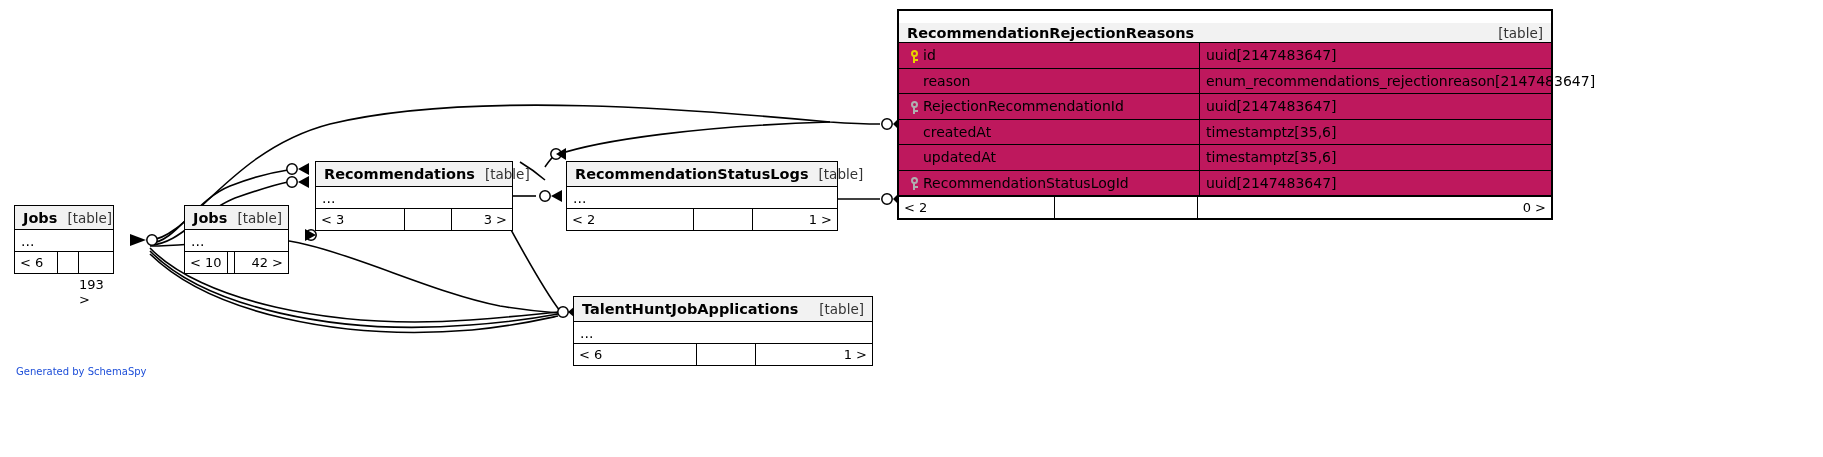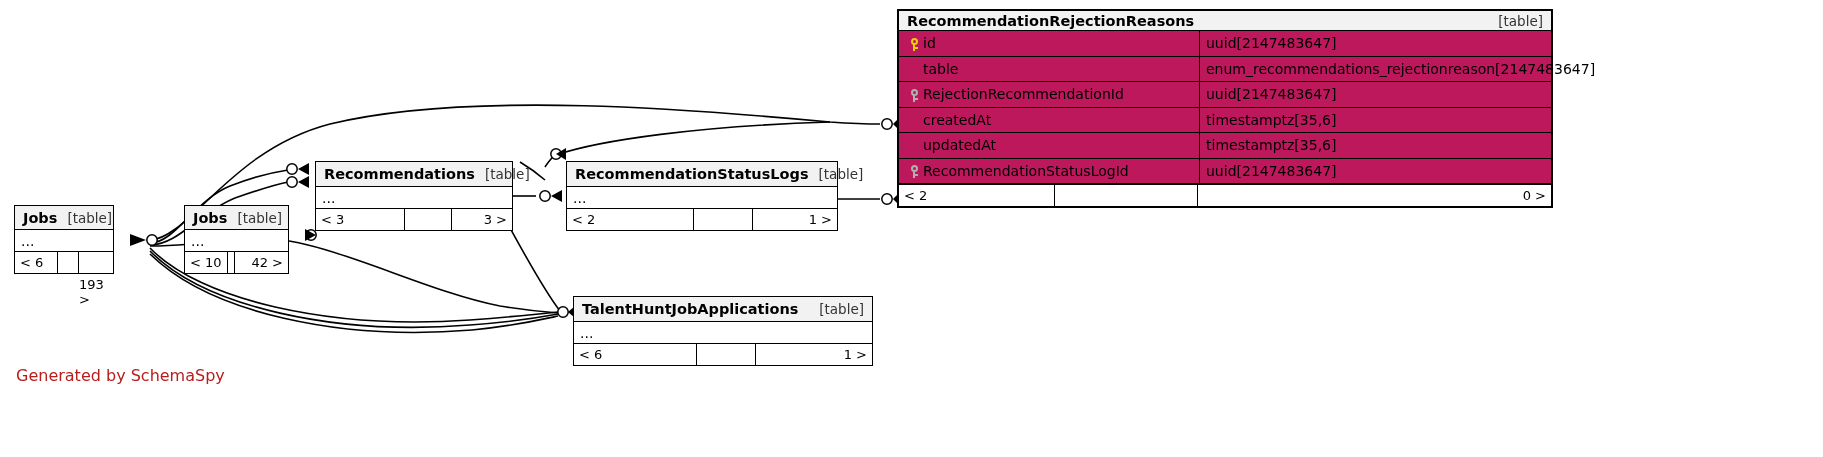--- a/index.html
+++ b/index.html
@@ -40,21 +40,21 @@
   .footer-row{box-sizing:border-box;display:flex;height:21px;font-size:13px;color:#000;}
   .footer-row > div{box-sizing:border-box;display:flex;align-items:center;height:100%;}
   .fl{padding-left:5px;}
   .fm{border-left:1px solid #000;border-right:1px solid #000;}
   .fr{justify-content:flex-end;padding-right:5px;}
 
   .big-footer{box-sizing:border-box;display:flex;height:22px;font-size:13px;color:#000;
               border-top:1px solid #000;}
   .big-footer > div{box-sizing:border-box;display:flex;align-items:center;height:100%;}
 
-  #credit{position:absolute;left:16px;top:366px;font-size:16px;color:#b91c1c;text-align:right;}
+  #credit{position:absolute;left:16px;top:366px;font-size:10px;color:#1d4ed8;text-align:right;}
 </style>
 </head>
 <body>
 
 <div id="canvas">
 
   <svg id="edges" viewBox="0 0 1823 457" xmlns="http://www.w3.org/2000/svg">
     <g fill="none" stroke="#000000" stroke-width="1.6">
 
       <path d="M150,243 C175,243 195,200 230,186 C255,176 275,172 288,170"></path>
@@ -162,37 +162,37 @@
     </div>
     <div class="ellipsis">...</div>
     <div class="footer-row">
       <div class="fl" style="width:122px;">&lt; 6</div>
       <div class="fm" style="width:60px;"></div>
       <div class="fr" style="flex:1;">1 &gt;</div>
     </div>
   </div>
 
   <div class="table-box thick" style="left:897px;top:9px;width:656px;">
-    <div class="tbl-title spread" style="height:20px;">
+    <div class="tbl-title spread" style="height:20px;margin-top:12px;">
       <span class="tname">RecommendationRejectionReasons</span>
       <span class="ttag">[table]</span>
     </div>
 
     <div class="row">
       <span class="cname">
         <span class="keyslot"><span class="key-icon key-pk"><i class="head"></i><i class="shaft"></i><i class="tooth"></i></span></span>
         <span>id</span>
       </span>
       <span class="ctype">uuid[2147483647]</span>
     </div>
 
     <div class="row">
       <span class="cname">
         <span class="keyslot"></span>
-        <span>table</span>
+        <span>reason</span>
       </span>
       <span class="ctype">enum_recommendations_rejectionreason[2147483647]</span>
     </div>
 
 
     <div class="row">
       <span class="cname">
         <span class="keyslot"><span class="key-icon key-fk"><i class="head"></i><i class="shaft"></i><i class="tooth"></i></span></span>
         <span>RejectionRecommendationId</span>
       </span>

